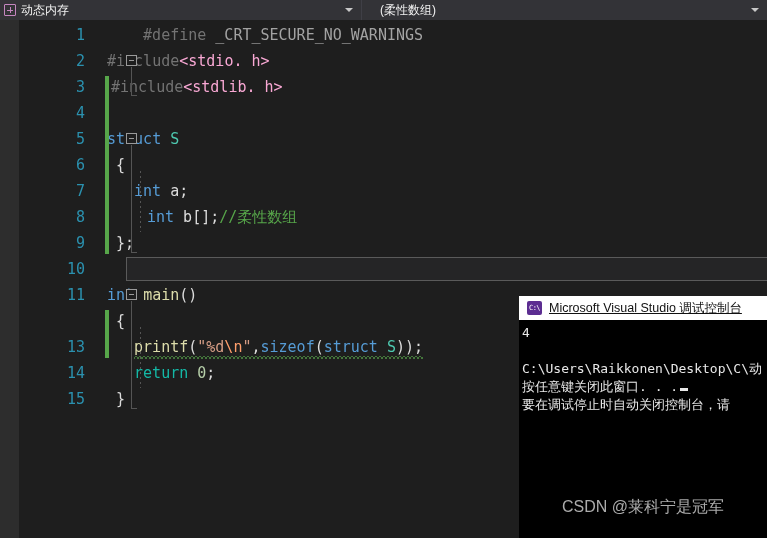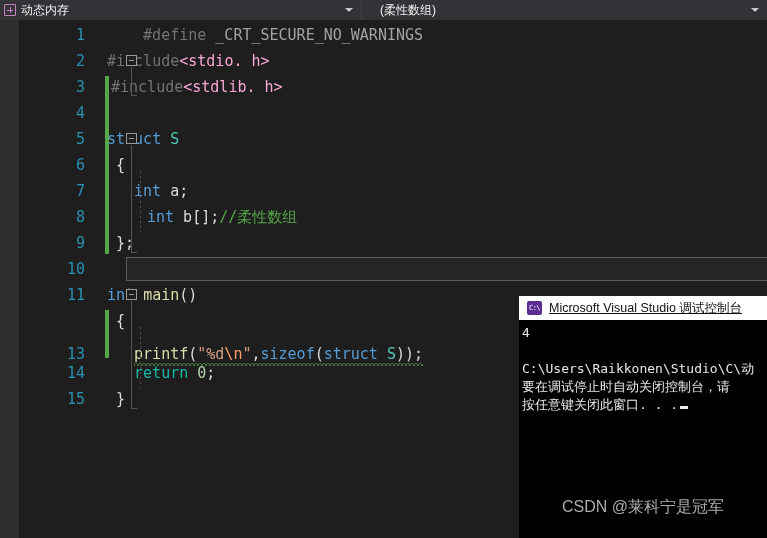--- a/index.html
+++ b/index.html
@@ -223,21 +223,21 @@
           <span class="ltext" style="left: 97.02px;"><span></span></span>
         </div>
         <div class="line" style="top: 262px;">
           <span class="lnum">11</span>
           <span class="ltext" style="left: 88px;"><span><span class="c-kw">int</span><span class="c-punct"> </span><span class="c-fn">main</span><span class="c-punct">()</span></span></span>
         </div>
         <div class="foldbox" style="left: 107px; top: 269px;"></div>
         <div class="line" style="top: 288px;">
           <span class="ltext" style="left: 97.02px;"><span><span class="c-punct">{</span></span></span>
         </div>
-        <div class="line" style="top: 321px;">
+        <div class="line" style="top: 314px;">
           <span class="lnum">13</span>
           <span class="ltext" style="left: 115.06px;"><span class="squiggle"><span class="c-fn">printf</span><span class="c-punct">(</span><span class="c-str">"%d</span><span class="c-esc">\n</span><span class="c-str">"</span><span class="c-punct">,</span><span class="c-kw">sizeof</span><span class="c-punct">(</span><span class="c-kw">struct</span><span class="c-punct"> </span><span class="c-type">S</span><span class="c-punct">));</span></span></span>
         </div>
         <div class="line" style="top: 340px;">
           <span class="lnum">14</span>
           <span class="ltext" style="left: 115.06px;"><span><span class="c-ctl">return</span><span class="c-punct"> </span><span class="c-num">0</span><span class="c-punct">;</span></span></span>
         </div>
         <div class="line" style="top: 366px;">
           <span class="lnum">15</span>
           <span class="ltext" style="left: 97.02px;"><span><span class="c-punct">}</span></span></span>
@@ -259,20 +259,20 @@
   <div class="console">
     <div class="console-title">
       <span class="console-icon">
           <span>C:\</span>
         </span>
       <span class="console-title-text">Microsoft Visual Studio 调试控制台</span>
     </div>
     <div class="console-body" id="console-body">
         <div class="console-line">4</div>
         <div class="console-gap"></div>
-        <div class="console-line">C:\Users\Raikkonen\Studio\C\动</div>
+        <div class="console-line">C:\Users\Raikkonen\Desktop\C\动</div>
+        <div class="console-line">按任意键关闭此窗口. . .<span class="cursor-block"></span></div>
         <div class="console-line">要在调试停止时自动关闭控制台，请</div>
-        <div class="console-line">按任意键关闭此窗口. . .<span class="cursor-block"></span></div>
       </div>
     <div class="watermark">CSDN @莱科宁是冠军</div>
   </div>
 
 </div>
 
 </body></html>

